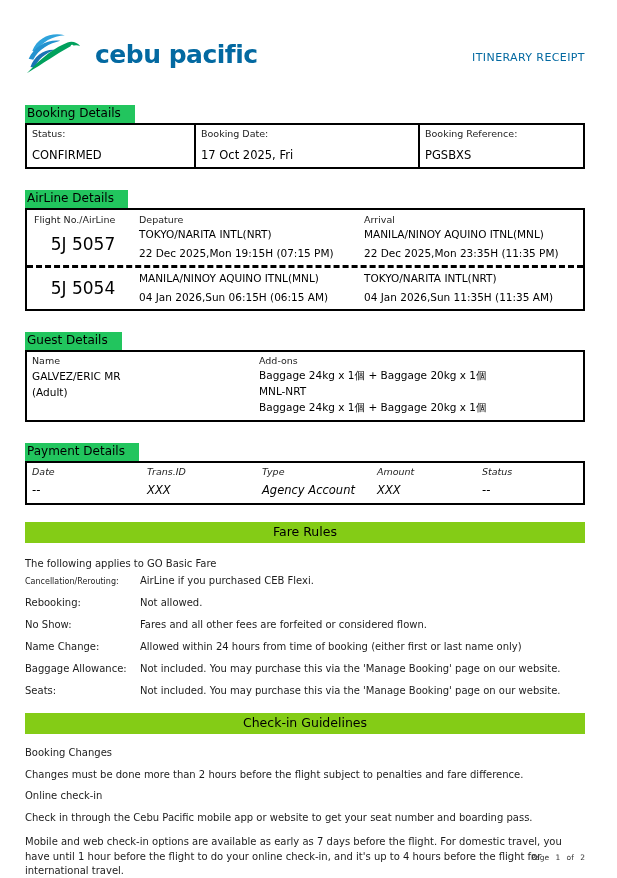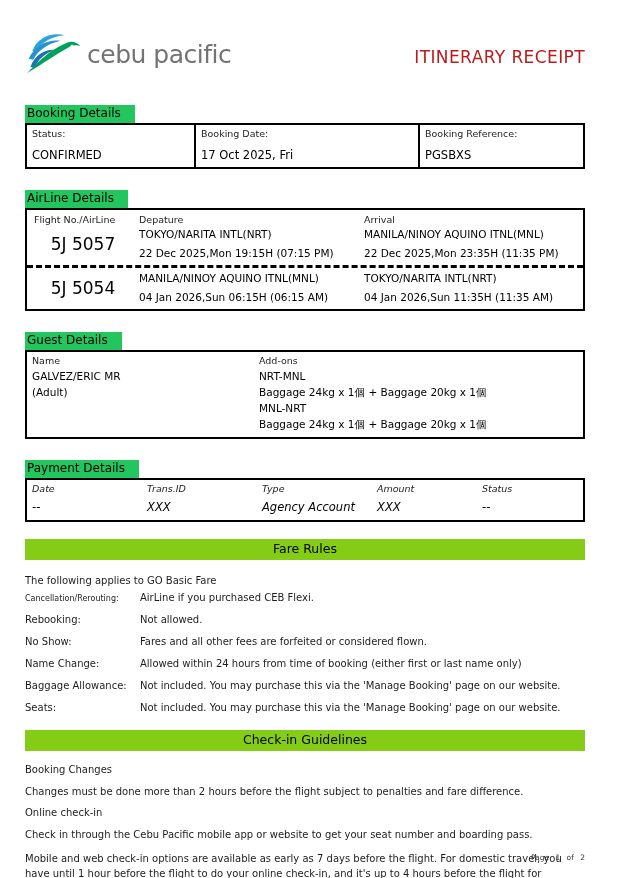--- a/index.html
+++ b/index.html
@@ -7,22 +7,22 @@
   body {
     width:617px; height:878px;
     font-family:"DejaVu Sans","Liberation Sans",sans-serif;
     color:#1c1c1c; position:relative; overflow:hidden;
   }
   .page { width:617px; height:878px; padding:28px 32px 0 25px; position:relative; }
 
   
   .hdr { display:flex; justify-content:space-between; align-items:center; height:52px; }
   .logo { display:flex; align-items:center; gap:4px; }
-  .logo-text { font-size:25px; font-weight:normal; color:#737373; letter-spacing:-0.5px; }
-  .doc-title { font-size:17px; color:#b91c1c; letter-spacing:0.4px; margin-top:6px; }
+  .logo-text { font-size:25px; font-weight:bold; color:#0369a1; letter-spacing:-0.5px;margin-left:8px; }
+  .doc-title { font-size:11px; color:#0369a1; letter-spacing:0.4px; margin-top:6px; }
 
   
   .sec-title {
     display:inline-block; background:#22c55e; color:#000;
     font-size:12px; padding:1px 14px 3px 2px; line-height:14px;
   }
   .sec { margin-top:18px; }
   .sec.first { margin-top:22px; }
 
   
@@ -157,21 +157,20 @@
   <div class="sec">
     <div class="sec-title">Guest Details</div>
     <div class="tbl guest-grid">
       <div class="gcell">
         <div class="cell-label">Name</div>
         <div class="gline">GALVEZ/ERIC MR</div>
         <div class="gline tight">(Adult)</div>
       </div>
       <div class="gcell">
         <div class="cell-label">Add-ons</div>
-        <div class="gline">NRT-MNL</div>
         <div class="gline tight">Baggage 24kg x 1個 + Baggage 20kg x 1個</div>
         <div class="gline tight">MNL-NRT</div>
         <div class="gline tight">Baggage 24kg x 1個 + Baggage 20kg x 1個</div>
       </div>
     </div>
   </div>
 
   <div class="sec">
     <div class="sec-title">Payment Details</div>
     <div class="tbl pay-grid">

